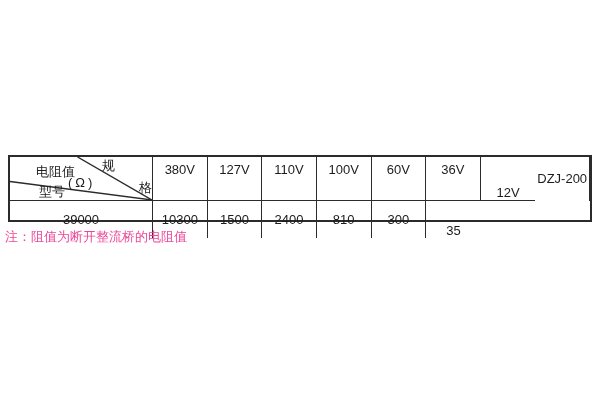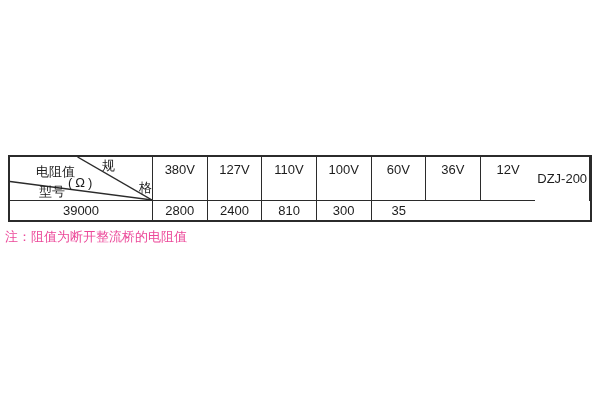--- a/index.html
+++ b/index.html
@@ -40,20 +40,21 @@
   .cell.head {
     border-bottom: 1.5px solid #2b2b2b;
     align-items: flex-start;
     padding-top: 6px;
   }
   .cell.data {
     align-items: center;
   }
   .cell.lastcol {
     border-right: none;
+    margin-top: 23px;
   }
   
   .corner {
     position: relative;
     padding: 0;
   }
   .corner svg {
     position: absolute;
     left: 0;
     top: 0;
@@ -98,21 +99,22 @@
   <div class="cell head">380V</div>
   <div class="cell head">127V</div>
   <div class="cell head">110V</div>
   <div class="cell head">100V</div>
   <div class="cell head">60V</div>
   <div class="cell head">36V</div>
   <div class="cell head lastcol">12V</div>
 
   <div class="cell data">DZJ-200</div>
   <div class="cell data">39000</div>
-  <div class="cell data">2800</div>
+  <div class="cell data">10300</div>
+  <div class="cell data">1500</div>
   <div class="cell data">2400</div>
   <div class="cell data">810</div>
   <div class="cell data">300</div>
   <div class="cell data lastcol">35</div>
 
 </div>
 
 <div class="footnote">注：阻值为断开整流桥的电阻值</div>
 
 </body></html>

